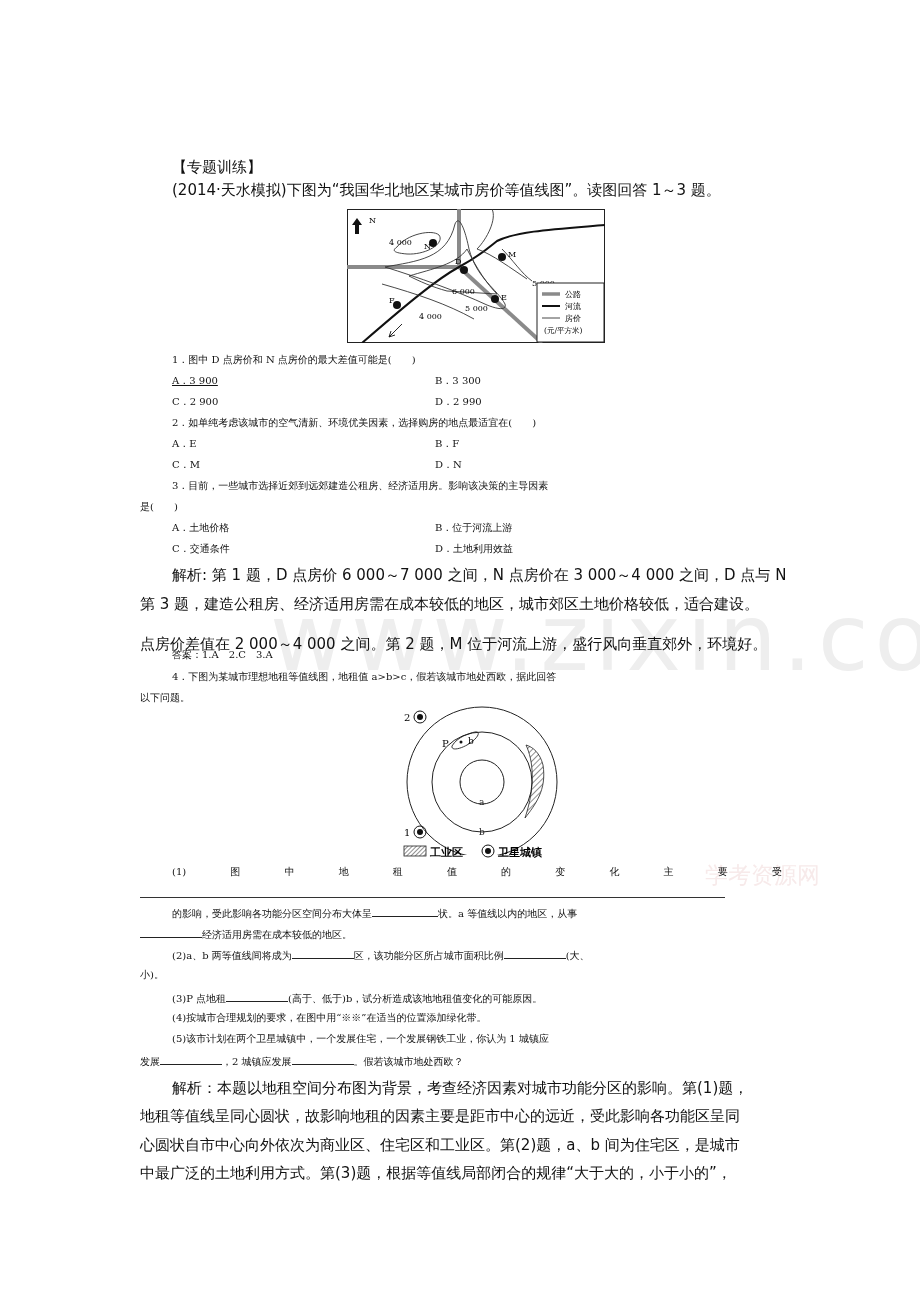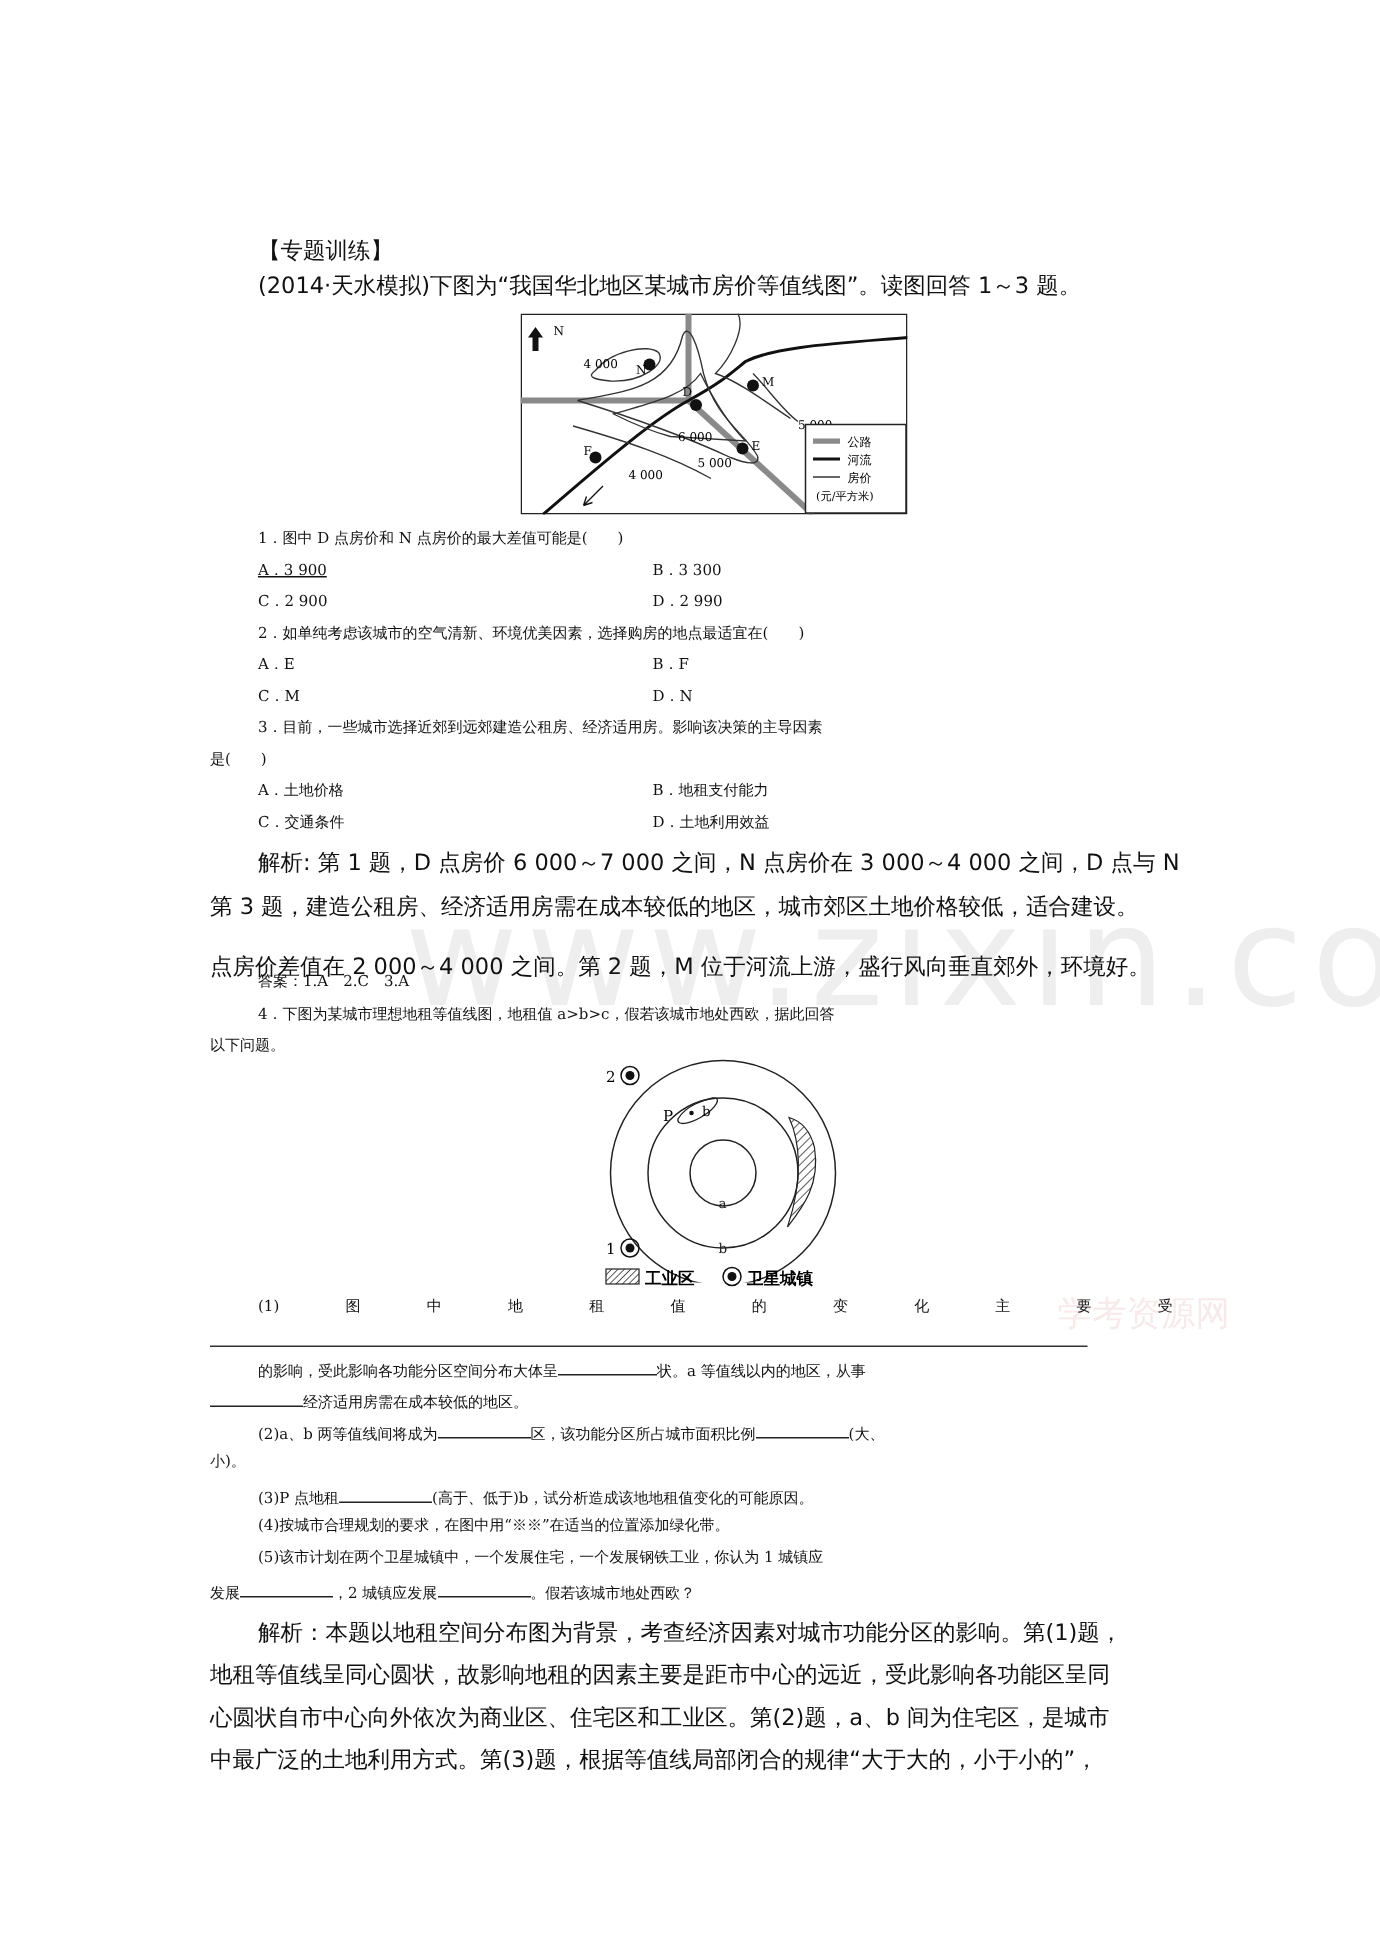--- a/index.html
+++ b/index.html
@@ -93,21 +93,21 @@
 
     <div class="line ind" style="top:413px;">2．如单纯考虑该城市的空气清新、环境优美因素，选择购房的地点最适宜在(　　)</div>
     <div class="line ind" style="top:434px;">A．E</div>
     <div class="line col2" style="top:434px;">B．F</div>
     <div class="line ind" style="top:455px;">C．M</div>
     <div class="line col2" style="top:455px;">D．N</div>
 
     <div class="line ind" style="top:476px;">3．目前，一些城市选择近郊到远郊建造公租房、经济适用房。影响该决策的主导因素</div>
     <div class="line full" style="top:497px;">是(　　)</div>
     <div class="line ind" style="top:518px;">A．土地价格</div>
-    <div class="line col2" style="top:518px;">B．地租支付能力</div>
+    <div class="line col2" style="top:518px;">B．位于河流上游</div>
     <div class="line ind" style="top:539px;">C．交通条件</div>
     <div class="line col2" style="top:539px;">D．土地利用效益</div>
 
     <div class="line sans ind" style="top:565px;">解析: 第 1 题，D 点房价 6 000～7 000 之间，N 点房价在 3 000～4 000 之间，D 点与 N</div>
     <div class="line sans full" style="top:593px;margin-top:41px;">点房价差值在 2 000～4 000 之间。第 2 题，M 位于河流上游，盛行风向垂直郊外，环境好。</div>
     <div class="line sans full" style="top:594px;">第 3 题，建造公租房、经济适用房需在成本较低的地区，城市郊区土地价格较低，适合建设。</div>
     <div class="line ind" style="top:645px;">答案：1.A　2.C　3.A</div>
 
     <div class="line ind" style="top:667px;">4．下图为某城市理想地租等值线图，地租值 a&gt;b&gt;c，假若该城市地处西欧，据此回答</div>
     <div class="line full" style="top:688px;">以下问题。</div>

